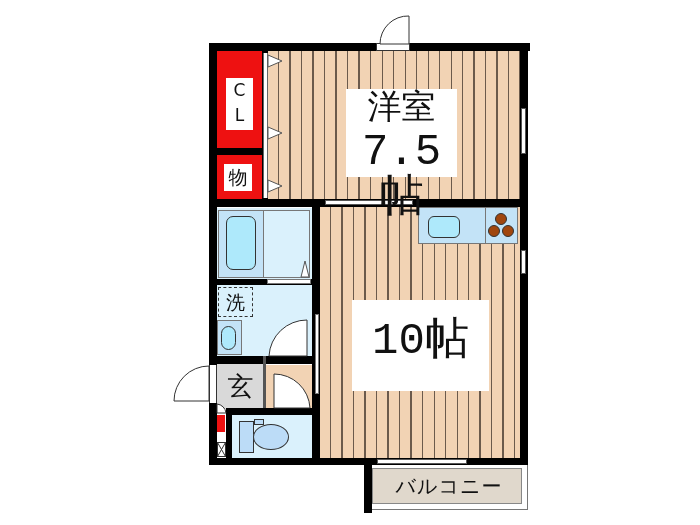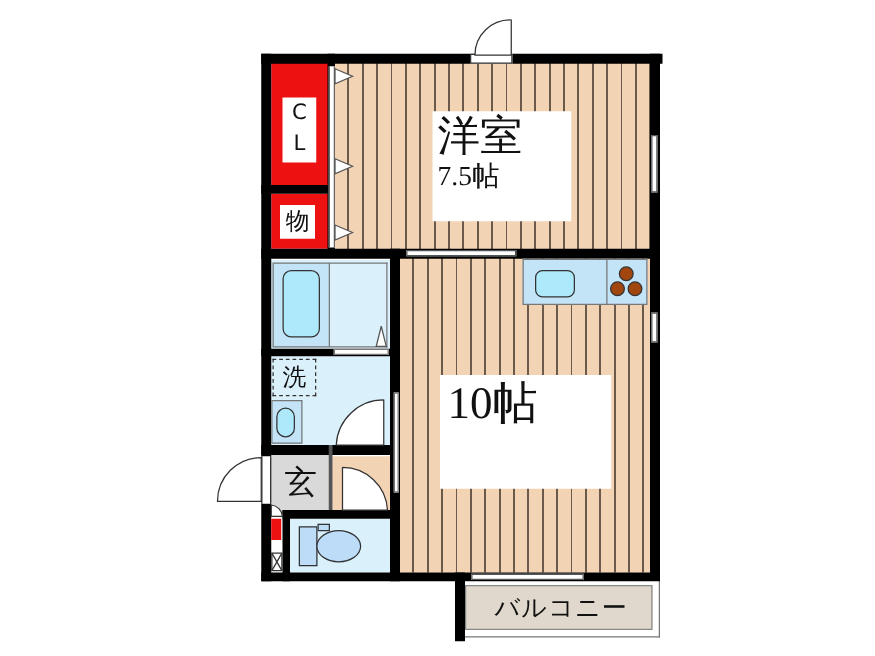--- a/index.html
+++ b/index.html
@@ -1,21 +1,21 @@
 <!DOCTYPE html>
 <html><head>
 <meta charset="utf-8">
 <style>
   html,body{margin:0;padding:0;background:#ffffff;}
   body{width:700px;height:525px;position:relative;overflow:hidden;font-family:"DejaVu Sans",sans-serif;}
   .abs{position:absolute;box-sizing:border-box;}
   .wall{position:absolute;background:#000;}
   .floor-wood{background-color:#f2d3b4;
     background-image:repeating-linear-gradient(90deg, transparent 0, transparent 10px, #6b5a4c 10px, #6b5a4c 11.5px);}
-  .room-label{position:absolute;background:#fff;color:#111;font-family:Liberation Serif, serif;line-height:1.05;}
+  .room-label{position:absolute;background:#fff;color:#111;font-family:Liberation Mono, monospace;line-height:1.05;text-align:center;}
   .tile{background:#daf1fc;}
   .red{background:#ee1111;}
   .lbl-small{position:absolute;background:#fff;color:#111;text-align:center;font-family:"DejaVu Sans",sans-serif;}
   svg{position:absolute;overflow:visible;}
 </style>
 </head>
 <body>
 
 <div class="abs floor-wood" style="left:268px;top:50px;width:252px;height:150px;"></div>
 
@@ -141,22 +141,22 @@
 
 <div class="lbl-small" style="left:226px;top:78px;width:27px;height:52px;font-size:17px;line-height:25px;">
   <div>C</div>
   <div>L</div>
 </div>
 
 <div class="lbl-small" style="left:224px;top:164px;width:28px;height:27px;font-size:19px;line-height:27px;">物</div>
 
 <div class="room-label" style="left:346px;top:89px;width:103px;height:82px;padding:3px 4px;">
   <div style="font-size:34px;">洋室</div>
-  <div style="font-size:22px;margin-top:1px;">7.5帖</div>
+  <div style="font-size:44px;margin-top:1px;">7.5帖</div>
 </div>
 
 <div class="room-label" style="left:352px;top:300px;width:125px;height:83px;padding:4px 6px;">
-  <div style="font-size:36px;margin-top:0;">10帖</div>
+  <div style="font-size:44px;margin-top:14px;">10帖</div>
 </div>
 
 <div class="abs" style="left:219px;top:367px;width:43px;height:38px;font-size:26px;text-align:center;line-height:38px;color:#111;">玄</div>
 
 <div class="abs" style="left:380px;top:470px;width:138px;height:32px;font-size:20px;line-height:32px;text-align:center;color:#111;letter-spacing:1px;">バルコニー</div>
 
 </body></html>

